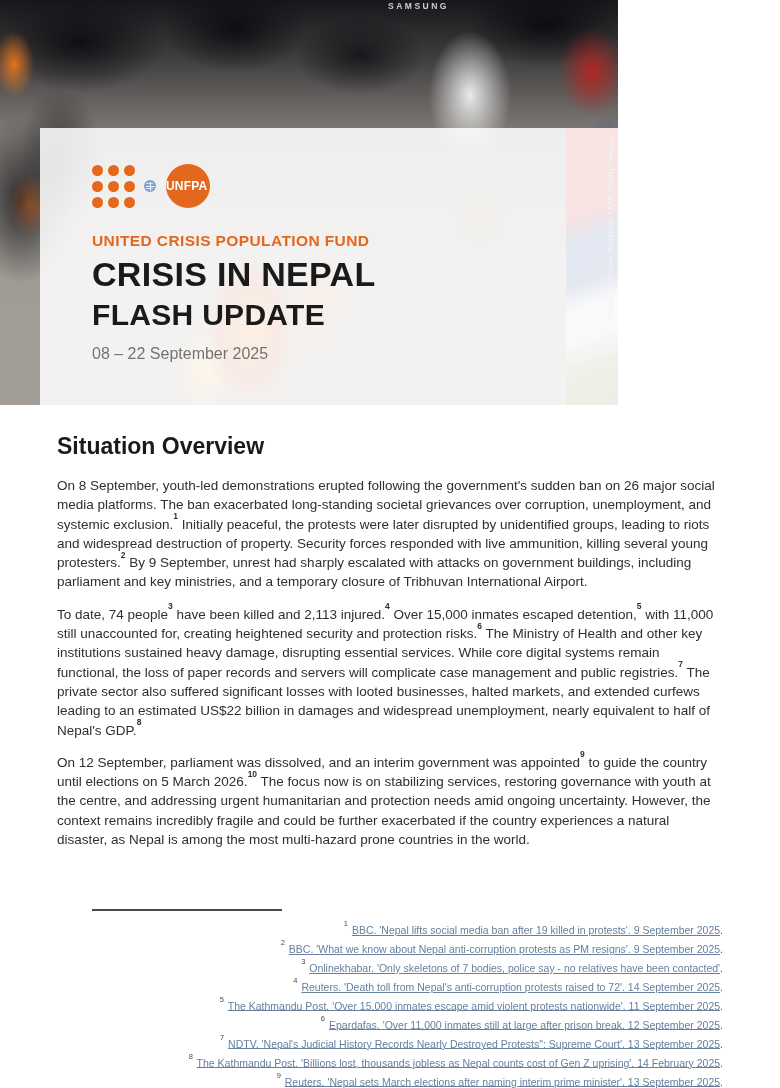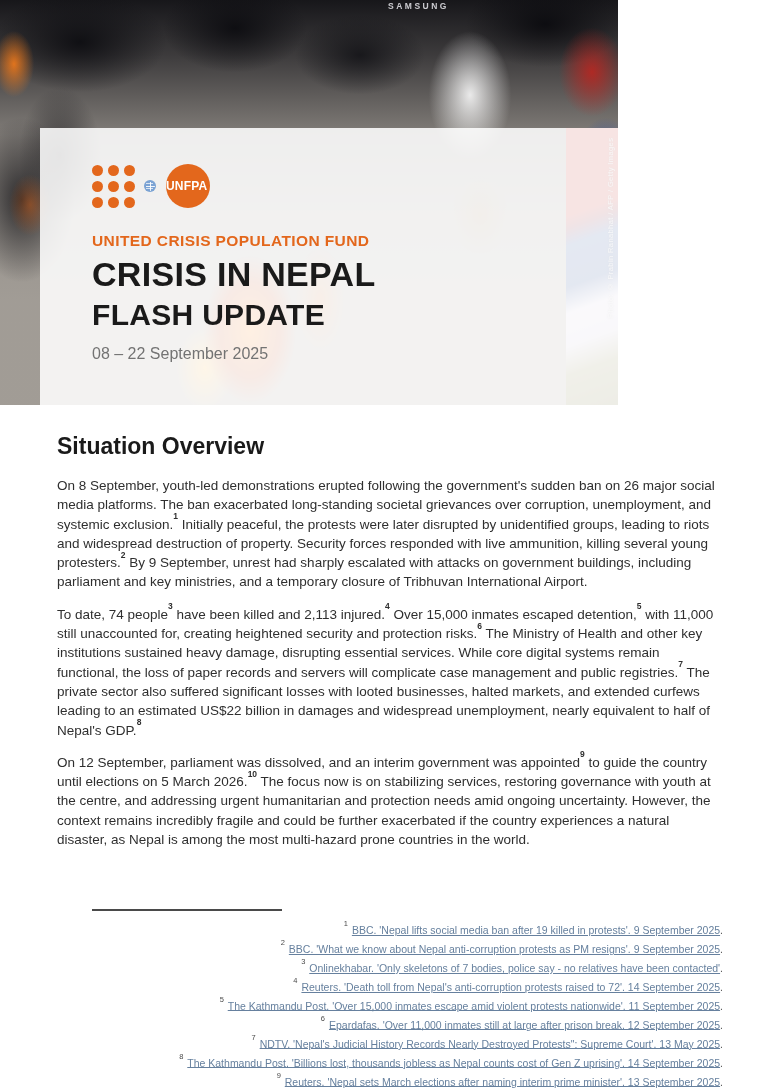--- a/index.html
+++ b/index.html
@@ -158,18 +158,18 @@
     </div>
   <div class="footnotes">
     <div class="fn-separator"></div>
     <div>
         <div class="footnote"><sup>1</sup> <a href="#" class="fn-link">BBC. 'Nepal lifts social media ban after 19 killed in protests'. 9 September 2025</a><span class="fn-tail">.</span></div>
         <div class="footnote"><sup>2</sup> <a href="#" class="fn-link">BBC. 'What we know about Nepal anti-corruption protests as PM resigns'. 9 September 2025</a><span class="fn-tail">.</span></div>
         <div class="footnote"><sup>3</sup> <a href="#" class="fn-link">Onlinekhabar. 'Only skeletons of 7 bodies, police say - no relatives have been contacted'</a><span class="fn-tail">.</span></div>
         <div class="footnote"><sup>4</sup> <a href="#" class="fn-link">Reuters. 'Death toll from Nepal's anti-corruption protests raised to 72'. 14 September 2025</a><span class="fn-tail">.</span></div>
         <div class="footnote"><sup>5</sup> <a href="#" class="fn-link">The Kathmandu Post. 'Over 15,000 inmates escape amid violent protests nationwide'. 11 September 2025</a><span class="fn-tail">.</span></div>
         <div class="footnote"><sup>6</sup> <a href="#" class="fn-link">Epardafas. 'Over 11,000 inmates still at large after prison break. 12 September 2025</a><span class="fn-tail">.</span></div>
-        <div class="footnote"><sup>7</sup> <a href="#" class="fn-link">NDTV. 'Nepal's Judicial History Records Nearly Destroyed Protests": Supreme Court'. 13 May 2025</a><span class="fn-tail">.</span></div>
-        <div class="footnote"><sup>8</sup> <a href="#" class="fn-link">The Kathmandu Post. 'Billions lost, thousands jobless as Nepal counts cost of Gen Z uprising'. 14 September 2025</a><span class="fn-tail">.</span></div>
+        <div class="footnote"><sup>7</sup> <a href="#" class="fn-link">NDTV. 'Nepal's Judicial History Records Nearly Destroyed Protests": Supreme Court'. 13 September 2025</a><span class="fn-tail">.</span></div>
+        <div class="footnote"><sup>8</sup> <a href="#" class="fn-link">The Kathmandu Post. 'Billions lost, thousands jobless as Nepal counts cost of Gen Z uprising'. 14 February 2025</a><span class="fn-tail">.</span></div>
         <div class="footnote"><sup>9</sup> <a href="#" class="fn-link">Reuters. 'Nepal sets March elections after naming interim prime minister'. 13 September 2025</a><span class="fn-tail">.</span></div>
       </div>
   </div>
 </div>
 
 </body></html>

